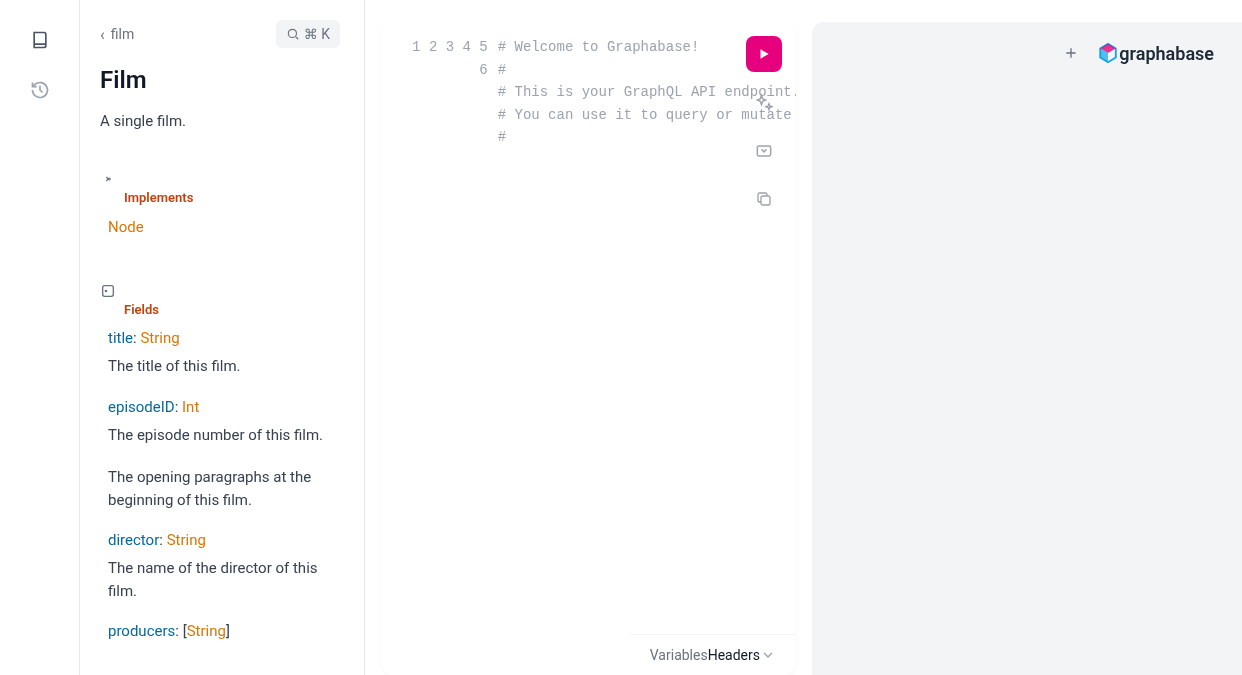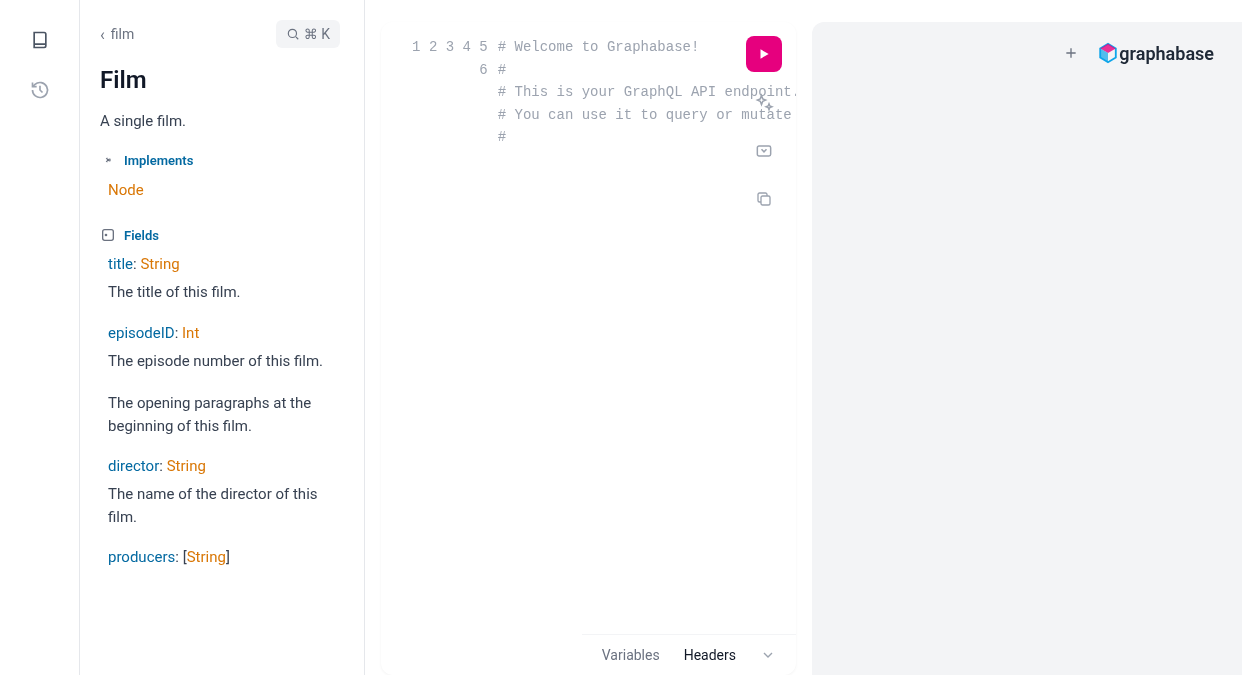--- a/index.html
+++ b/index.html
@@ -91,21 +91,22 @@
       margin-bottom: 12px;
     }
     .section-label-icon {
       width: 16px;
       height: 16px;
       color: #6b7280;
     }
     .section-label-text {
       font-size: 13px;
       font-weight: 600;
-      color: #0369a1;
+      color: #c2410c;
+      margin-top: 38px;
     }
     .type-link {
       color: #d97706;
       font-size: 15px;
       cursor: pointer;
       display: inline;
     }
     .implements-value {
       margin-left: 8px;
       margin-bottom: 28px;
@@ -208,21 +209,20 @@
       display: flex;
       align-items: center;
       justify-content: center;
       color: #9ca3af;
       cursor: pointer;
     }
     .editor-tabs {
       display: flex;
       align-items: center;
       padding: 12px 20px;
-      gap: 24px;
       border-top: 1px solid #f3f4f6;
     }
     .tab-item {
       font-size: 14px;
       color: #6b7280;
       cursor: pointer;
     }
     .tab-item.active {
       color: #111827;
     }

